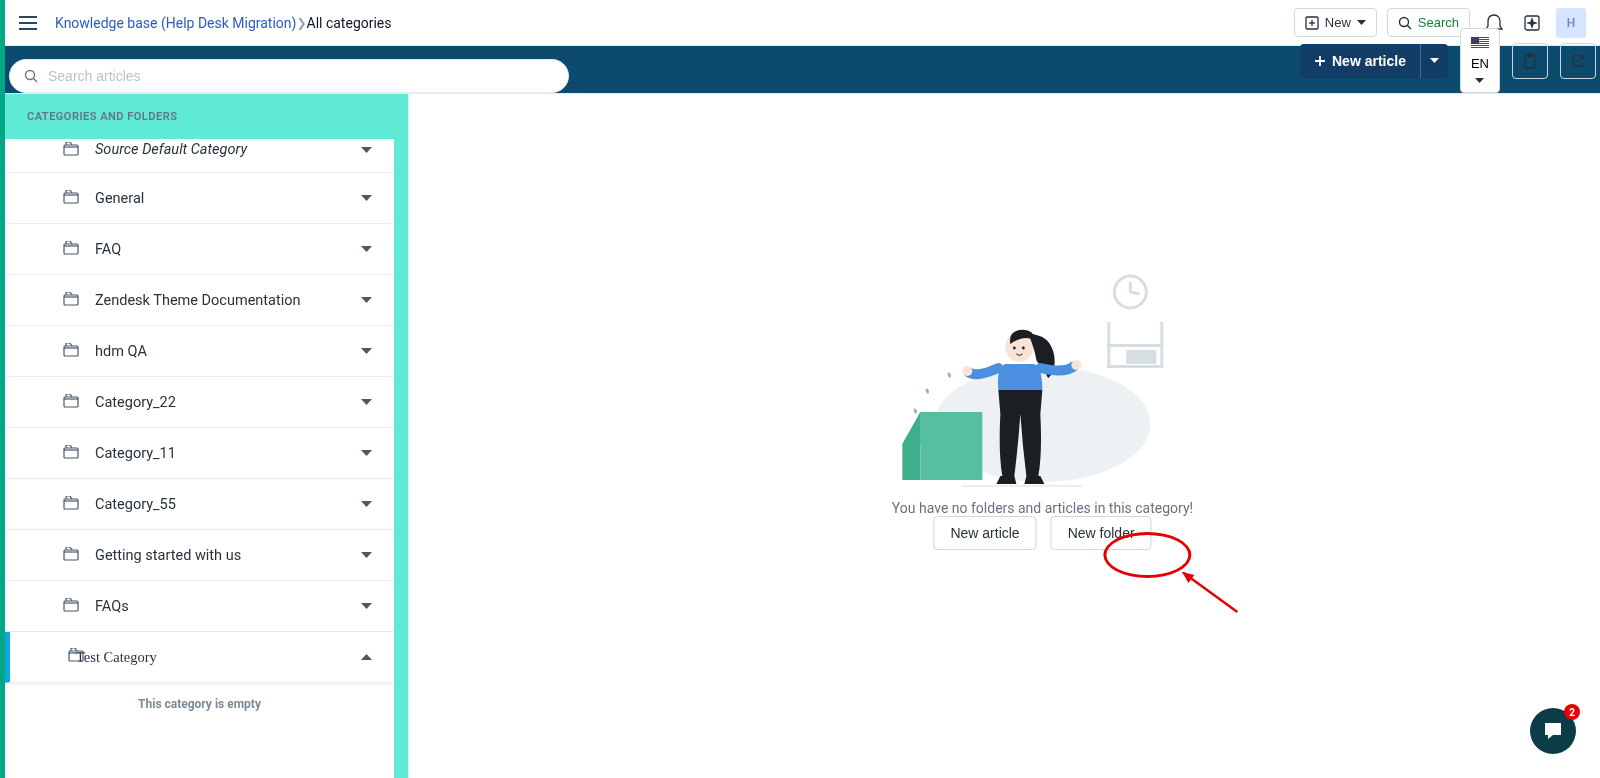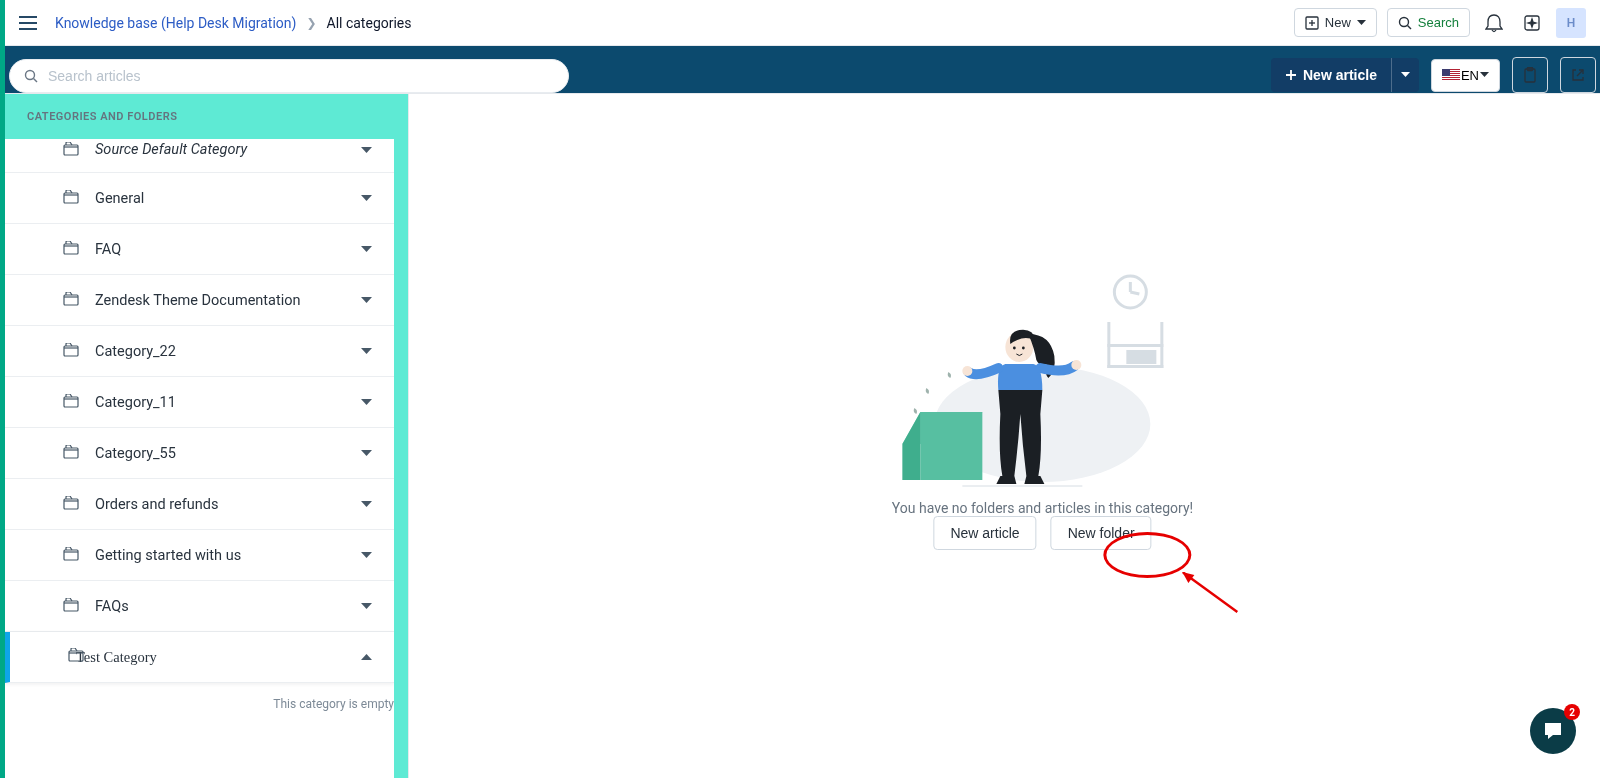--- a/index.html
+++ b/index.html
@@ -2,57 +2,57 @@
 <html><head>
 <meta charset="utf-8">
 <style>
 * { margin: 0; padding: 0; box-sizing: border-box; }
 body { font-family: -apple-system, BlinkMacSystemFont, "Segoe UI", Roboto, Helvetica, Arial, sans-serif; background: #fff; color: #27313b; overflow: hidden; }
 .app { width: 1600px; height: 778px; position: relative; }
 .green-bar { position: absolute; left: 0; top: 0; width: 5px; height: 778px; background: #00a886; }
 .topbar { position: absolute; left: 5px; top: 0; right: 0; height: 46px; display: flex; align-items: center; padding: 0 14px; border-bottom: 1px solid #e6e9ed; background: #fff; }
 .hamburger { width: 18px; height: 14px; cursor: pointer; margin-right: 18px; }
 .hamburger div { height: 2px; background: #264966; margin-bottom: 4px; }
-.breadcrumb { flex: 1; display: flex; align-items: center; gap: 10px; font-size: 14px; }
+.breadcrumb { flex: 1; display: flex; align-items: center; font-size: 14px; }
 .breadcrumb .bc-link { color: #2c5cc5; cursor: pointer; }
 .breadcrumb .bc-sep { color: #96a2b0; font-size: 12px; }
 .breadcrumb .bc-current { color: #0f172a; }
 .top-right { display: flex; align-items: center; gap: 10px; }
 .btn-outline { border: 1px solid #cfd7df; background: #fff; border-radius: 4px; padding: 6px 10px; font-size: 13px; color: #27313b; display: flex; align-items: center; gap: 6px; cursor: pointer; }
 .avatar { width: 30px; height: 30px; background: #d6e4ff; color: #6b8cc9; border-radius: 3px; display: flex; align-items: center; justify-content: center; font-size: 12px; font-weight: 600; }
 .icon-btn { width: 28px; height: 28px; display: flex; align-items: center; justify-content: center; cursor: pointer; color: #27313b; }
 .icon-btn-sq { width: 36px; height: 36px; border: 1px solid #cfd7df; border-radius: 4px; display: flex; align-items: center; justify-content: center; cursor: pointer; }
 .subbar { position: absolute; left: 5px; top: 46px; right: 0; height: 48px; background: #0c4a6e; border-bottom: 1px solid #e6e9ed; display: flex; align-items: flex-end; padding: 0 4px; }
 .search-articles { width: 560px; height: 34px; background: #fff; border: 1px solid #e8ecf0; border-radius: 17px; display: flex; align-items: center; padding: 0 14px; color: #8a96a3; font-size: 14px; }
 .search-articles svg { margin-right: 10px; }
 .search-articles input { border: none; outline: none; flex: 1; font-size: 14px; background: transparent; color: #27313b; }
 .search-articles input::placeholder { color: #b8c2cc; }
 .sub-right { margin-left: auto; display: flex; align-items: center; gap: 12px; }
 .btn-primary-group { display: flex; border-radius: 4px; overflow: hidden; }
 .btn-primary { background: #123d66; color: #fff; border: none; padding: 9px 14px; font-size: 14px; font-weight: 600; display: flex; align-items: center; gap: 6px; cursor: pointer; }
 .btn-primary-caret { background: #123d66; color: #fff; border: none; border-left: 1px solid rgba(255,255,255,0.25); padding: 0 9px; cursor: pointer; display: flex; align-items: center; }
-.lang-btn { border: 1px solid #cfd7df; background: #fff; border-radius: 4px; padding: 8px 10px; font-size: 13px; display: flex; align-items: center; gap: 1px; cursor: pointer; }
+.lang-btn { border: 1px solid #cfd7df; background: #fff; border-radius: 4px; padding: 8px 10px; font-size: 13px; display: flex; align-items: center; gap: 7px; cursor: pointer; flex-direction: column; }
 .flag { width: 18px; height: 12px; background: linear-gradient(to bottom, #b22234 0 8%, #fff 8% 16%, #b22234 16% 25%, #fff 25% 33%, #b22234 33% 42%, #fff 42% 50%, #b22234 50% 58%, #fff 58% 66%, #b22234 66% 75%, #fff 75% 83%, #b22234 83% 92%, #fff 92% 100%); position: relative; }
 .flag::before { content: ""; position: absolute; left: 0; top: 0; width: 8px; height: 7px; background: #3c3b6e; }
 .sidebar { position: absolute; left: 5px; top: 94px; width: 404px; bottom: 0; border-right: 1px solid #e6e9ed; background: #5eead4; overflow: hidden; }
 .sidebar-header { height: 45px; display: flex; align-items: center; padding: 0 22px; font-size: 11px; letter-spacing: 0.5px; color: #65747f; font-weight: 600; text-transform: uppercase; }
 .sidebar-list { position: absolute; left: 0; top: 45px; right: 14px; bottom: 0; overflow-y: scroll; background:#fff;}
 .sidebar-list::-webkit-scrollbar { width: 10px; }
 .sidebar-list::-webkit-scrollbar-track { background: #f0f2f4; }
 .sidebar-list::-webkit-scrollbar-thumb { background: #c5ccd4; border-radius: 5px; }
 .cat { background: #fff; border-bottom: 1px solid #ebeef1; height: 51px; display: flex; align-items: center; padding: 0 22px 0 58px; position: relative; cursor: pointer; }
 .cat.first { height: 34px; padding-top: 0; }
 .cat.first .cat-label { position: relative; top: -6px; font-style: italic; }
 .cat.first .cat-chev { position: absolute; right: 22px; top: 4px; }
 .cat.first .cat-ficon { position: absolute; left: 58px; top: 2px; }
 .cat.active { border-left: 5px solid #0ea5e9; padding-left: 34px; box-shadow: 0 1px 4px rgba(20,30,40,0.08); font-family: Liberation Serif, serif; }
 .cat-ficon { position: absolute; left: 58px; color: #475867; }
 .cat-label { margin-left: 32px; color: #29333e; font-size: 14.5px; }
 .cat-chev { position: absolute; right: 22px; color: #475867; font-size: 12px; }
-.cat-empty { padding: 14px 0; text-align: right; font-size: 12px; color: #7d8a97; background: #fff; }
+.cat-empty { padding: 14px 0; text-align: center; font-size: 12px; color: #7d8a97; background: #fff; font-weight: bold; }
 .main { position: absolute; left: 485px; top: 94px; right: 0; bottom: 0; background: #fff; }
 .empty-wrap { position: absolute; left: 50%; top: 45%; transform: translate(-50%, -50%); text-align: center; }
 .empty-ill { width: 300px; height: 240px; margin: 0 auto 6px; position: relative; }
 .empty-msg { font-size: 14px; color: #67737f; }
 .empty-actions { display: flex; gap: 14px; justify-content: center; }
 .btn-ghost { border: 1px solid #cfd7df; background: #fff; border-radius: 4px; padding: 8px 16px; font-size: 14px; color: #27313b; cursor: pointer; }
 .annot-circle { position: absolute; border: 3px solid #e60000; border-radius: 50%; pointer-events: none; }
 .annot-arrow { position: absolute; pointer-events: none; }
 .chat-fab { position: absolute; right: 24px; bottom: 24px; width: 46px; height: 46px; border-radius: 50%; background: #0b3c47; display: flex; align-items: center; justify-content: center; cursor: pointer; }
 .chat-badge { position: absolute; top: -4px; right: -4px; width: 16px; height: 16px; border-radius: 50%; background: #e60000; color: #fff; font-size: 10px; font-weight: 700; display: flex; align-items: center; justify-content: center; }
@@ -201,20 +201,31 @@
           <span class="cat-chev"><svg width="11" height="7" viewBox="0 0 11 7" fill="#475867">
               <path d="M0 0 L5.5 6 L11 0 Z"></path>
             </svg></span>
         </div>
         <div class="cat">
           <span class="cat-ficon"><svg width="16" height="14" viewBox="0 0 16 14" stroke="#475867" fill="none" stroke-width="1.2">
               <rect x="1" y="3" width="14" height="10" rx="1"></rect>
               <path d="M1 5 H15"></path>
               <path d="M3 3 V1 Q3 0 4 0 H7 L9 3"></path>
             </svg></span>
+          <span class="cat-label">hdm QA</span>
+          <span class="cat-chev"><svg width="11" height="7" viewBox="0 0 11 7" fill="#475867">
+              <path d="M0 0 L5.5 6 L11 0 Z"></path>
+            </svg></span>
+        </div>
+        <div class="cat">
+          <span class="cat-ficon"><svg width="16" height="14" viewBox="0 0 16 14" stroke="#475867" fill="none" stroke-width="1.2">
+              <rect x="1" y="3" width="14" height="10" rx="1"></rect>
+              <path d="M1 5 H15"></path>
+              <path d="M3 3 V1 Q3 0 4 0 H7 L9 3"></path>
+            </svg></span>
           <span class="cat-label">Category_22</span>
           <span class="cat-chev"><svg width="11" height="7" viewBox="0 0 11 7" fill="#475867">
               <path d="M0 0 L5.5 6 L11 0 Z"></path>
             </svg></span>
         </div>
         <div class="cat">
           <span class="cat-ficon"><svg width="16" height="14" viewBox="0 0 16 14" stroke="#475867" fill="none" stroke-width="1.2">
               <rect x="1" y="3" width="14" height="10" rx="1"></rect>
               <path d="M1 5 H15"></path>
               <path d="M3 3 V1 Q3 0 4 0 H7 L9 3"></path>
@@ -224,31 +235,20 @@
               <path d="M0 0 L5.5 6 L11 0 Z"></path>
             </svg></span>
         </div>
         <div class="cat">
           <span class="cat-ficon"><svg width="16" height="14" viewBox="0 0 16 14" stroke="#475867" fill="none" stroke-width="1.2">
               <rect x="1" y="3" width="14" height="10" rx="1"></rect>
               <path d="M1 5 H15"></path>
               <path d="M3 3 V1 Q3 0 4 0 H7 L9 3"></path>
             </svg></span>
           <span class="cat-label">Category_55</span>
-          <span class="cat-chev"><svg width="11" height="7" viewBox="0 0 11 7" fill="#475867">
-              <path d="M0 0 L5.5 6 L11 0 Z"></path>
-            </svg></span>
-        </div>
-        <div class="cat">
-          <span class="cat-ficon"><svg width="16" height="14" viewBox="0 0 16 14" stroke="#475867" fill="none" stroke-width="1.2">
-              <rect x="1" y="3" width="14" height="10" rx="1"></rect>
-              <path d="M1 5 H15"></path>
-              <path d="M3 3 V1 Q3 0 4 0 H7 L9 3"></path>
-            </svg></span>
-          <span class="cat-label">Orders and refunds</span>
           <span class="cat-chev"><svg width="11" height="7" viewBox="0 0 11 7" fill="#475867">
               <path d="M0 0 L5.5 6 L11 0 Z"></path>
             </svg></span>
         </div>
         <div class="cat">
           <span class="cat-ficon"><svg width="16" height="14" viewBox="0 0 16 14" stroke="#475867" fill="none" stroke-width="1.2">
               <rect x="1" y="3" width="14" height="10" rx="1"></rect>
               <path d="M1 5 H15"></path>
               <path d="M3 3 V1 Q3 0 4 0 H7 L9 3"></path>
             </svg></span>

